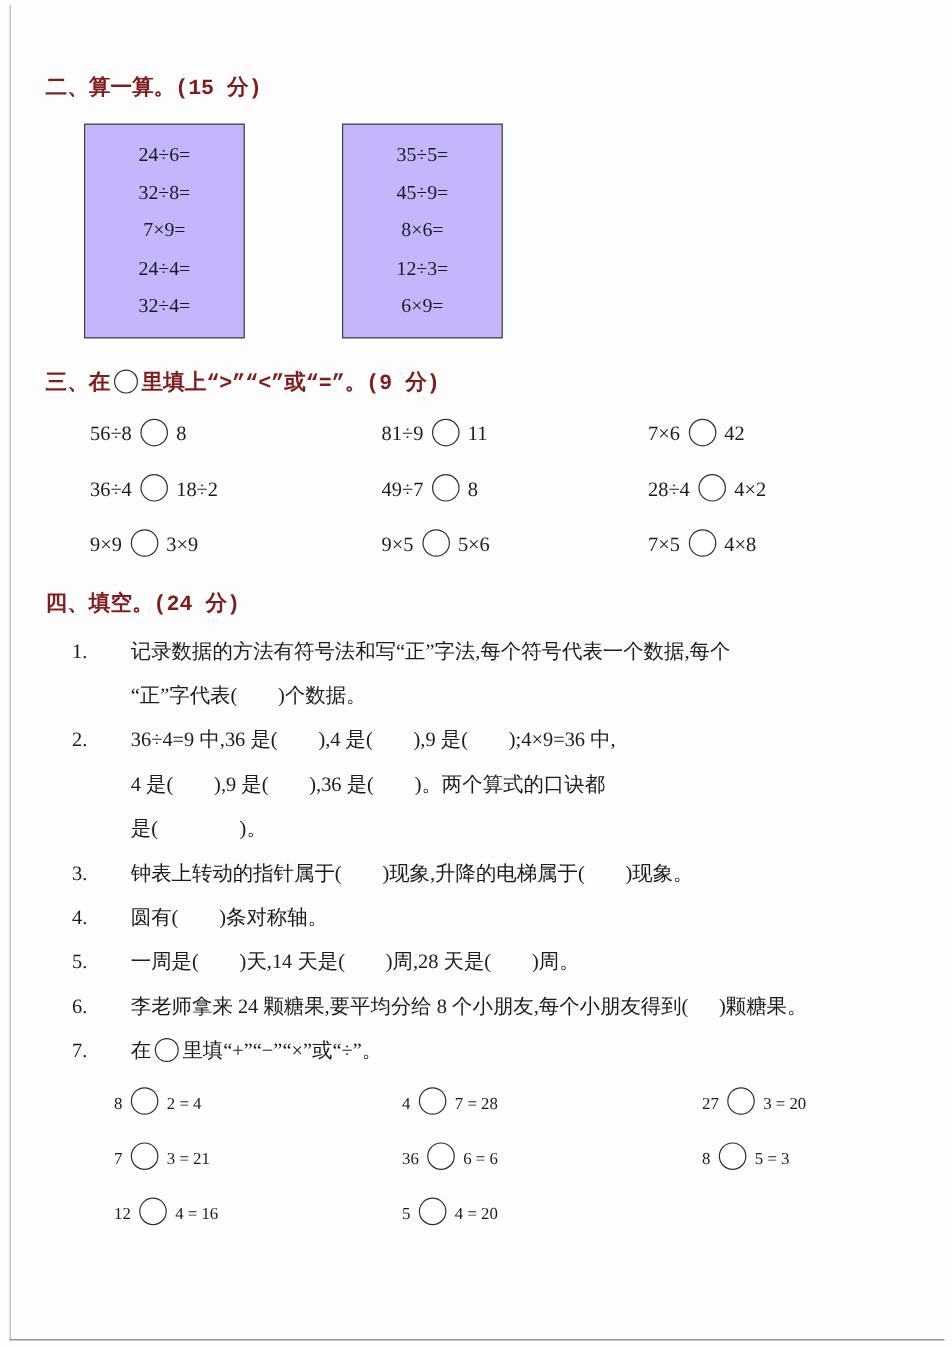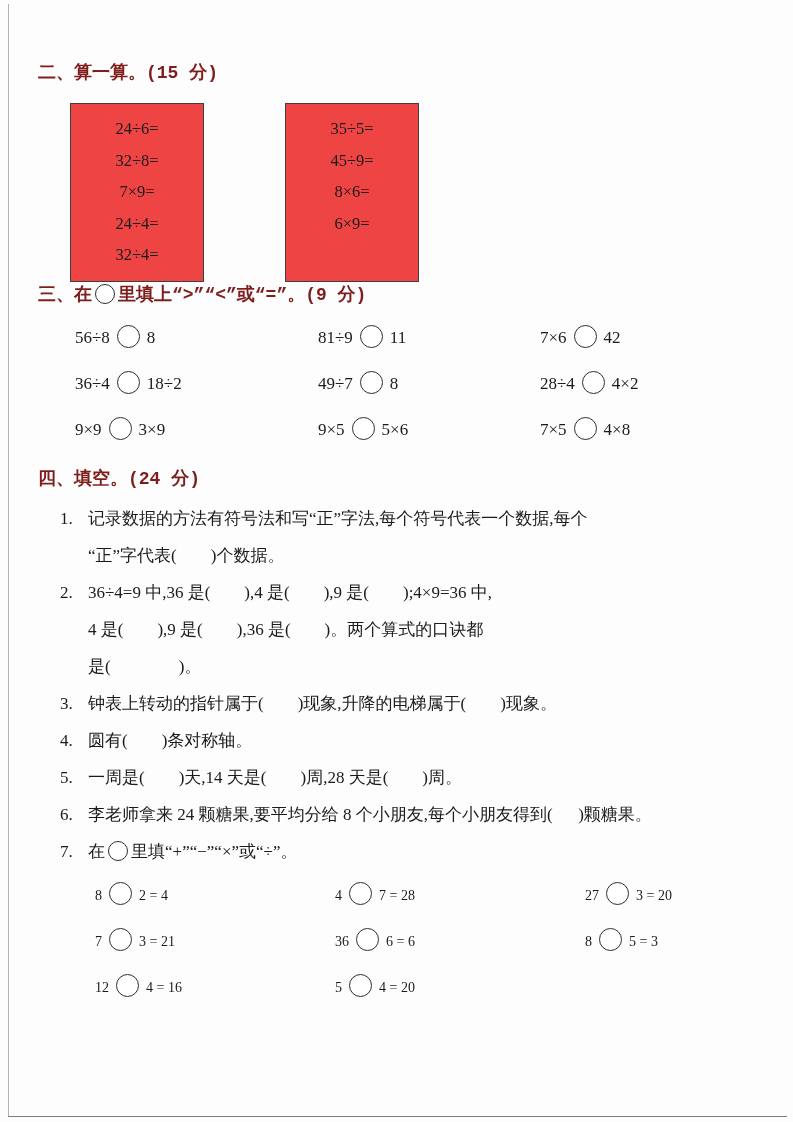--- a/index.html
+++ b/index.html
@@ -13,25 +13,25 @@
   }
   .edge-left  { position: absolute; left: 8px; top: 4px; width: 1px; height: 1113px; background: #b3b3b3; }
   .edge-bottom{ position: absolute; left: 8px; top: 1116px; width: 779px; height: 1px; background: #7d7d7d; }
   .content { position: absolute; left: 38px; top: 60px; right: 24px; }
 
   h2 { margin: 0; }
   .sec-title {
     font-family: Liberation Mono, monospace;
     font-weight: bold; font-size: 18px; color: #7f1d1d;
   }
-  .sec3-title { }
+  .sec3-title { margin-top: 24px; }
   .sec4-title { margin-top: 26px; }
 
   .boxes { display: flex; gap: 81px; margin: 19px 0 0 32px; }
-  .calc-box { width: 132px; border: 1px solid #3f3f3f; background: #ef4444; padding: 9px 0 10px; }
+  .calc-box { width: 132px; border: 1px solid #3f3f3f; background: #c4b5fd; padding: 9px 0 10px; }
   .calc-line { text-align: center; font-size: 16.5px; line-height: 31.5px; white-space: pre; }
 
   .cmp-grid {
     display: grid; grid-template-columns: 243px 222px 1fr;
     row-gap: 23px; margin: 19px 0 0 37px; font-size: 17px;
   }
   .eq-grid {
     display: grid; grid-template-columns: 240px 250px 1fr;
     row-gap: 23px; margin: 12px 0 0 57px; font-size: 14px;
   }
@@ -40,21 +40,21 @@
     display: inline-block; width: 21px; height: 21px;
     border: 1.2px solid #2e2e2e; border-radius: 50%;
     vertical-align: -5px; margin: 0 7px; background: #fff;
   }
   .title-circle { width: 18px; height: 18px; vertical-align: -4px; margin: 0 3px; border-width: 1px; }
 
   .items { margin-top: 10px; font-size: 17px; }
   .item { display: flex; line-height: 37px; }
   .item .num { flex: 0 0 28px; margin-left: 22px; }
   .item .lines { flex: 1; }
-  .line { white-space: pre-wrap; }
+  .line { white-space: pre-wrap; margin-left: 21px; }
 </style>
 </head>
 <body>
 
 <div>
   <div class="edge-left"></div>
   <div class="edge-bottom"></div>
 
   <div class="content">
 
@@ -65,20 +65,21 @@
         <div class="calc-line">24÷6=</div>
         <div class="calc-line">32÷8=</div>
         <div class="calc-line">7×9=</div>
         <div class="calc-line">24÷4=</div>
         <div class="calc-line">32÷4=</div>
       </div>
       <div class="calc-box">
         <div class="calc-line">35÷5=</div>
         <div class="calc-line">45÷9=</div>
         <div class="calc-line">8×6=</div>
+        <div class="calc-line">12÷3=</div>
         <div class="calc-line">6×9=</div>
       </div>
     </div>
 
     <h2 class="sec-title sec3-title"><span>三、在</span><span class="circle title-circle"></span><span>里填上“&gt;”“&lt;”或“=”。(9 分)</span></h2>
 
     <div class="cmp-grid">
       <div class="cmp-cell"><span>56÷8</span><span class="circle"></span><span>8</span></div>
       <div class="cmp-cell"><span>81÷9</span><span class="circle"></span><span>11</span></div>
       <div class="cmp-cell"><span>7×6</span><span class="circle"></span><span>42</span></div>

